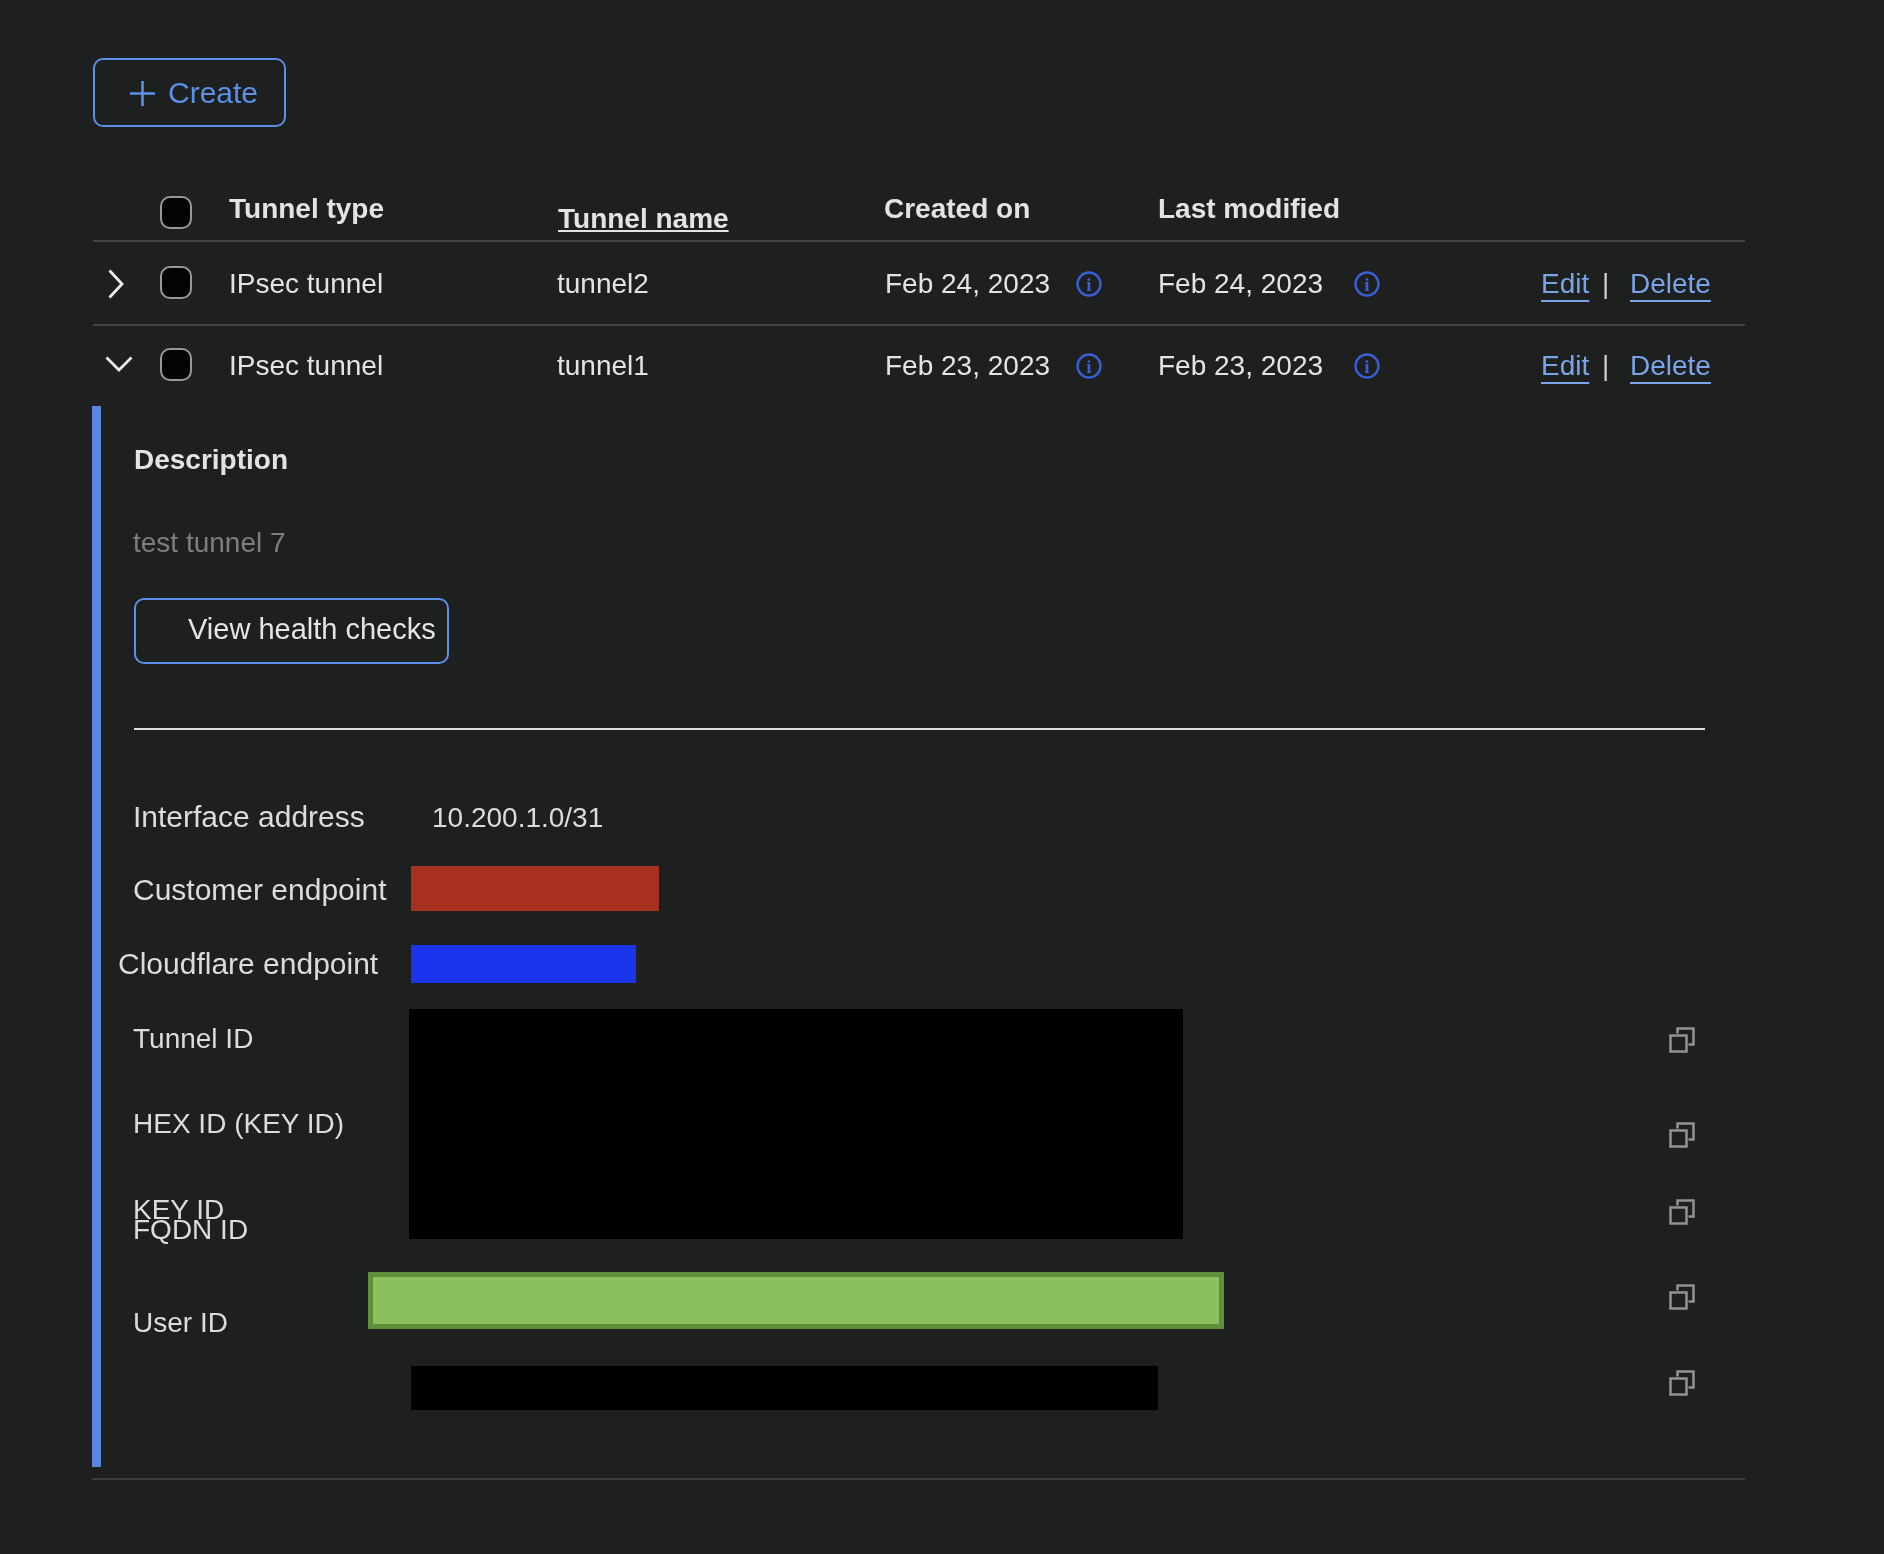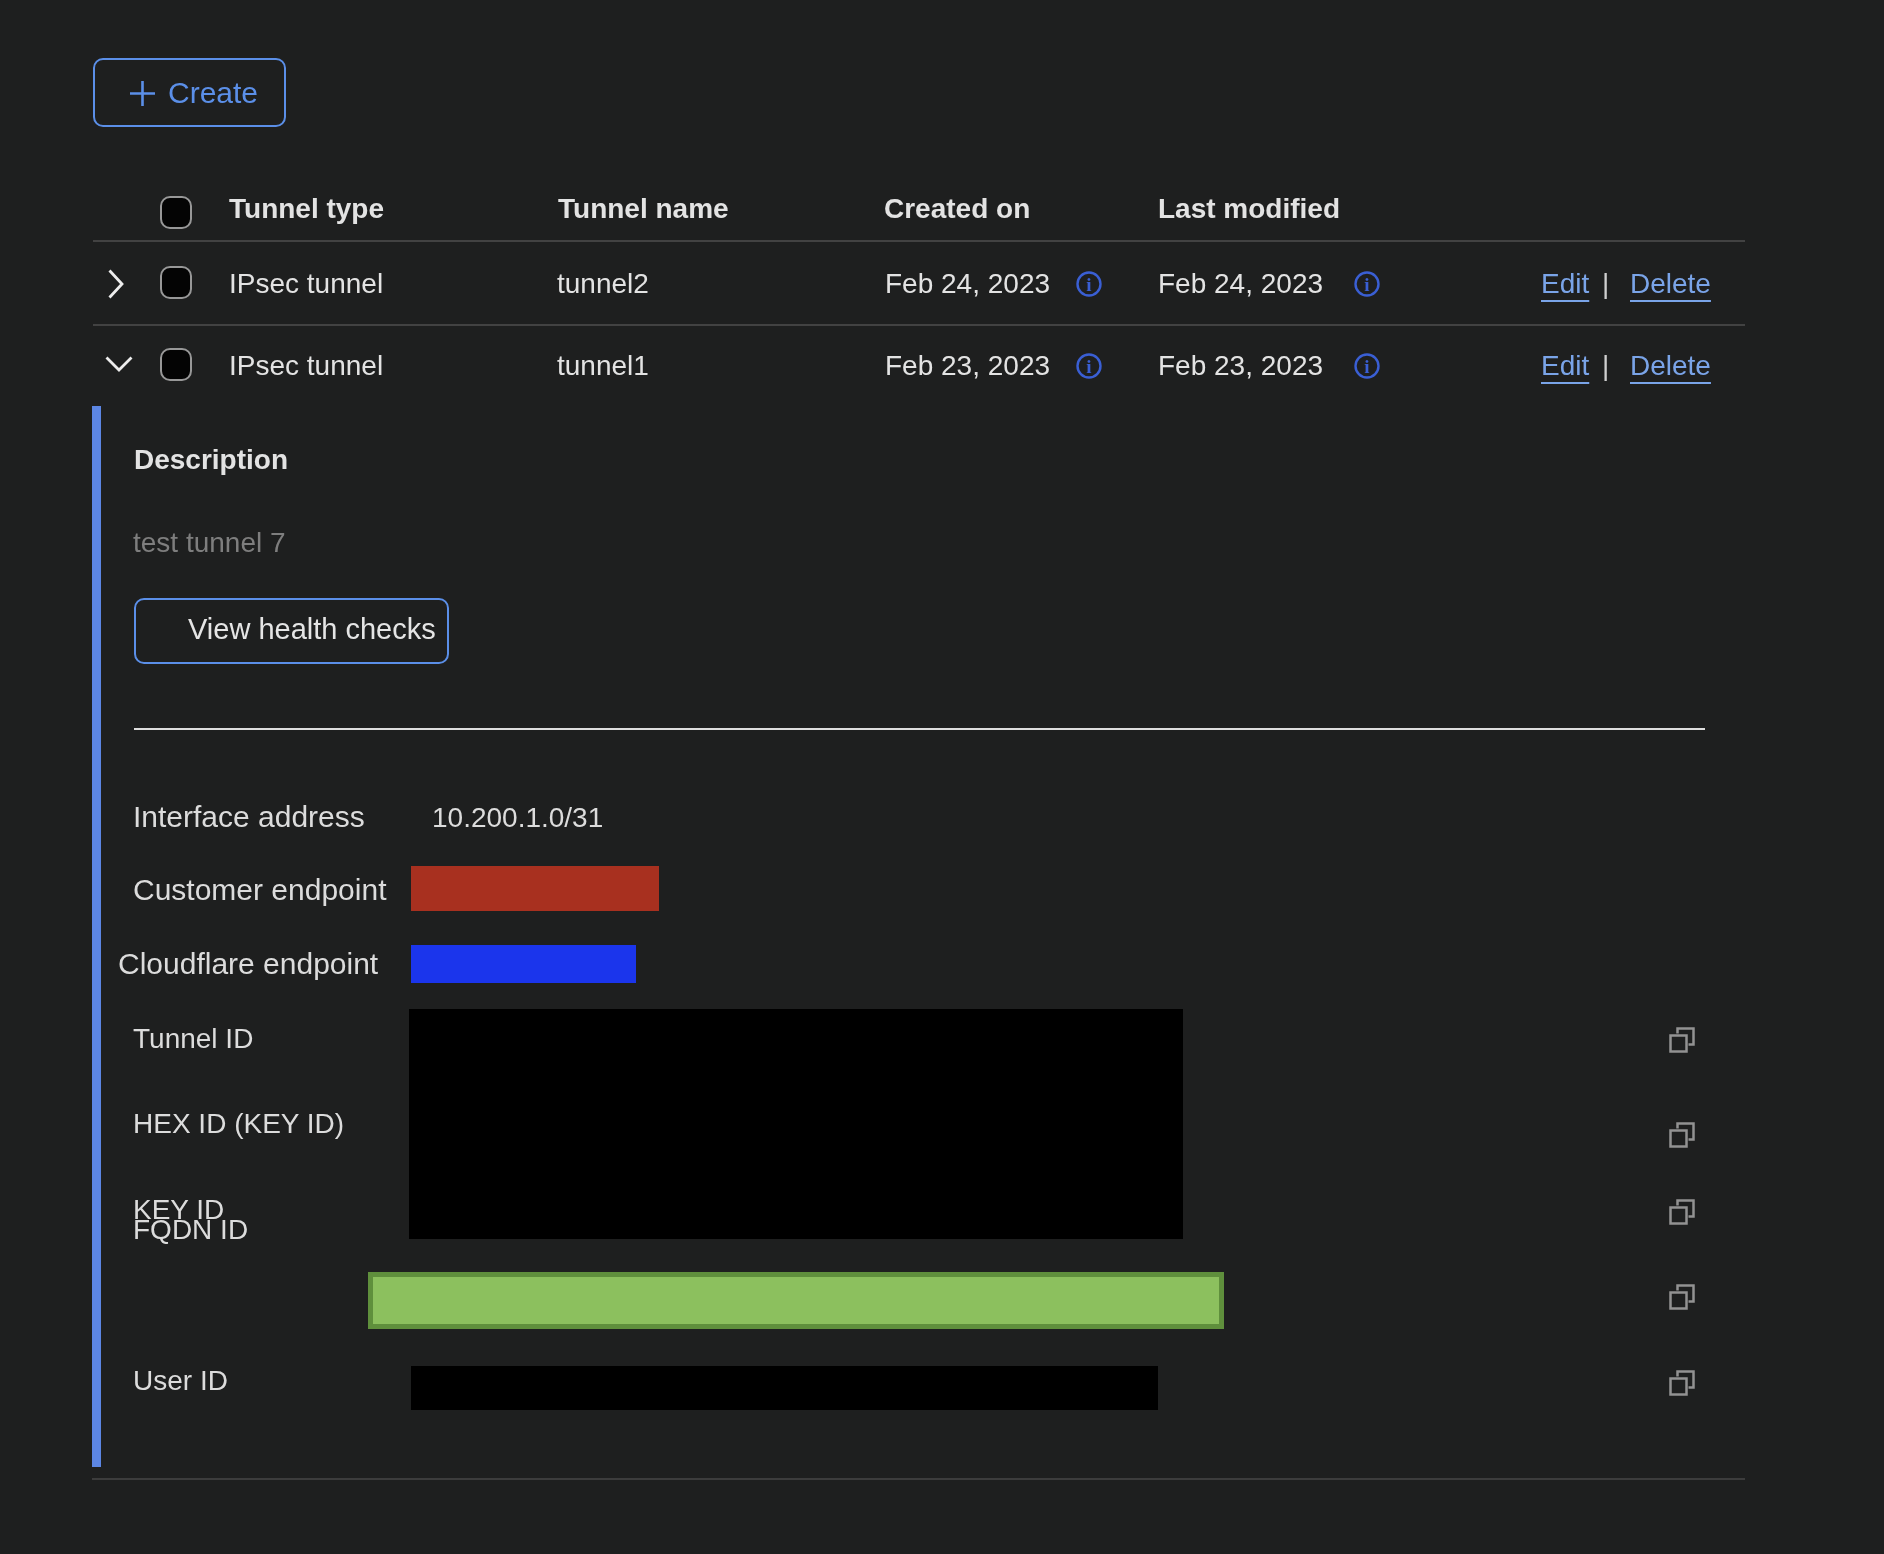--- a/index.html
+++ b/index.html
@@ -18,21 +18,21 @@
 <body>
 
 <div class="abs" style="left:93px; top:58px; width:193px; height:69px; border:2.5px solid #5b8fe8; border-radius:10px;"></div>
 <svg class="abs" style="left:129px; top:80px;" width="27" height="27" viewBox="0 0 27 27">
   <path d="M13.5 1 V26 M1 13.5 H26" stroke="#5b8fe8" stroke-width="2.6" fill="none"></path>
 </svg>
 <div class="abs" style="left:168px; top:76px; color:#5b8fe8; font-size:30px; line-height:34px; white-space:nowrap;">Create</div>
 
 <div class="cb" style="left:160px; top:196px;"></div>
 <div class="abs t b" style="left:229px; top:193px;">Tunnel type</div>
-<div class="abs t b" style="left:558px; top:193px;">Tunnel name</div>
+<div class="abs t b" style="left:558px; top:203px;text-decoration:underline;">Tunnel name</div>
 <div class="abs t b" style="left:884px; top:193px;">Created on</div>
 <div class="abs t b" style="left:1158px; top:193px;">Last modified</div>
 <div class="sep" style="left:93px; top:240px; width:1652px;"></div>
 
 <svg class="abs" style="left:107px; top:268px;" width="18" height="32" viewBox="0 0 18 32">
   <path d="M2.5 2.5 L15 16 L2.5 29.5" stroke="#ededed" stroke-width="2.8" fill="none"></path>
 </svg>
 <div class="cb" style="left:160px; top:266px;"></div>
 <div class="abs t" style="left:229px; top:268px;">IPsec tunnel</div>
 <div class="abs t" style="left:557px; top:268px;">tunnel2</div>
@@ -88,21 +88,21 @@
 <div class="abs" style="left:411px; top:945px; width:225px; height:38px; background:#1b35ec;"></div>
 
 <div class="abs kvv" style="left:133px; top:1023px;">Tunnel ID</div>
 <div class="abs" style="left:409px; top:1009px; width:774px; height:230px; background:#000;"></div>
 <div class="abs kvv" style="left:133px; top:1108px;">HEX ID (KEY ID)</div>
 <div class="abs kvv" style="left:133px; top:1194px;">KEY ID</div>
 
 <div class="abs kvv" style="left:133px; top:1214px;">FQDN ID</div>
 <div class="abs" style="left:368px; top:1272px; width:856px; height:57px; background:#8cc05e; border:5px solid #5f8f3c;"></div>
 
-<div class="abs kvv" style="left:133px; top:1365px;">User ID</div>
+<div class="abs kvv" style="left:133px; top:1307px;">User ID</div>
 <div class="abs" style="left:411px; top:1366px; width:747px; height:44px; background:#000;"></div>
 
 <svg class="abs copy" style="left:1668px; top:1026px;" width="28" height="28" viewBox="0 0 28 28">
     <path d="M9.5 7.5 V2.5 H25.5 V18.5 H20.5" stroke="#929292" stroke-width="2.5" fill="none"></path>
     <rect x="2.5" y="9.5" width="16" height="16" stroke="#929292" stroke-width="2.5" fill="none"></rect>
   </svg>
 <svg class="abs copy" style="left:1668px; top:1121px;" width="28" height="28" viewBox="0 0 28 28">
     <path d="M9.5 7.5 V2.5 H25.5 V18.5 H20.5" stroke="#929292" stroke-width="2.5" fill="none"></path>
     <rect x="2.5" y="9.5" width="16" height="16" stroke="#929292" stroke-width="2.5" fill="none"></rect>
   </svg>

